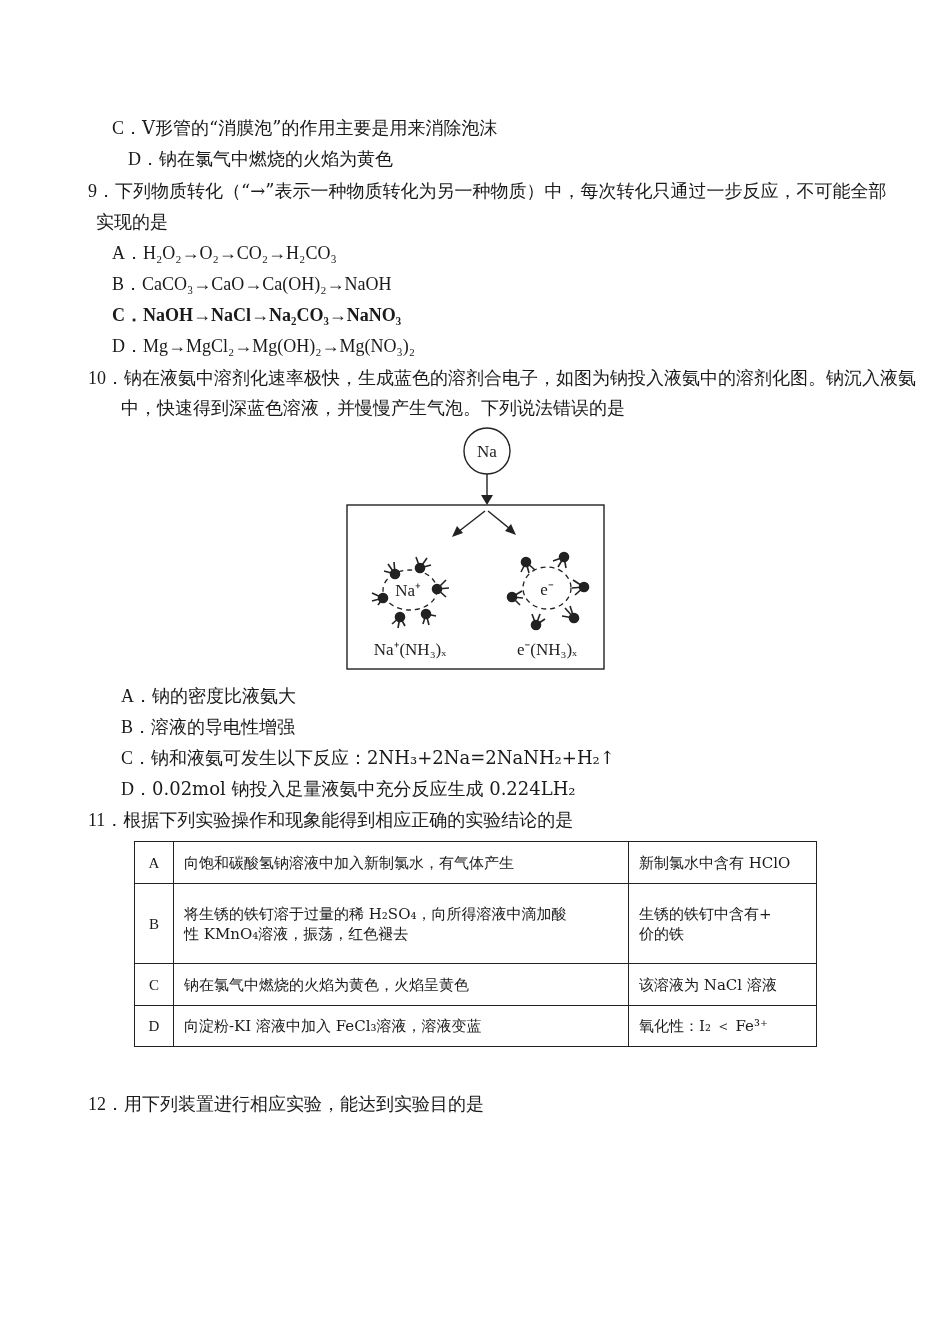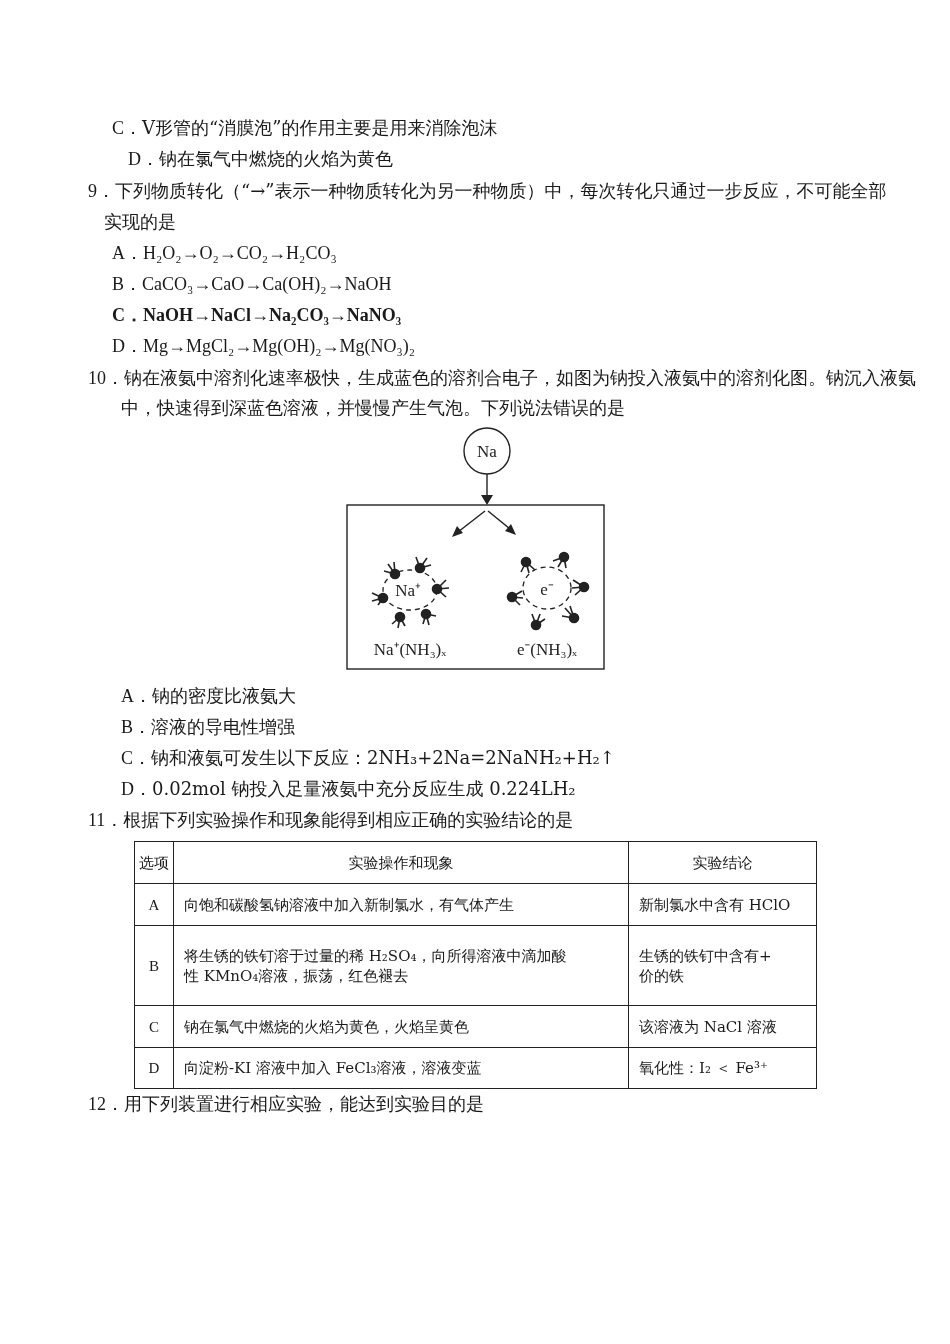--- a/index.html
+++ b/index.html
@@ -65,21 +65,21 @@
 <div class="line" style="left:112px; top:118px;">
   <span class="opt-label">C．</span><span>V形管的“消膜泡”的作用主要是用来消除泡沫</span>
 </div>
 <div class="line" style="left:112px; top:149px;margin-left:16px;">
   <span class="opt-label">D．</span><span>钠在氯气中燃烧的火焰为黄色</span>
 </div>
 
 <div class="line" style="left:88px; top:181px;">
   <span class="latin">9．</span><span>下列物质转化（“→”表示一种物质转化为另一种物质）中，每次转化只通过一步反应，不可能全部</span>
 </div>
-<div class="line" style="left:104px; top:212px;">
+<div class="line" style="left:96px; top:212px;">
   <span>实现的是</span>
 </div>
 <div class="line latin" style="left:112px; top:243px;">
   <span class="opt-label">A．</span><span>H₂O₂→O₂→CO₂→H₂CO₃</span>
 </div>
 <div class="line latin" style="left:112px; top:274px;">
   <span class="opt-label">B．</span><span>CaCO₃→CaO→Ca(OH)₂→NaOH</span>
 </div>
 <div class="line latin" style="left:112px; top:305px;font-weight:bold;">
   <span class="opt-label">C．</span><span>NaOH→NaCl→Na₂CO₃→NaNO₃</span>
@@ -191,25 +191,20 @@
 <div class="line" style="left:121px; top:779px;">
   <span class="opt-label">D．</span><span>0.02mol 钠投入足量液氨中充分反应生成 0.224LH₂</span>
 </div>
 
 <div class="line" style="left:88px; top:810px;">
   <span class="latin">11．</span><span>根据下列实验操作和现象能得到相应正确的实验结论的是</span>
 </div>
 
 <table class="exp">
   <tbody>
-      <tr class="h">
-    <th class="c1">选项</th>
-    <th>实验操作和现象</th>
-    <th class="c3">实验结论</th>
-  </tr>
   <tr class="r1">
     <td class="c1 latin">A</td>
     <td>向饱和碳酸氢钠溶液中加入新制氯水，有气体产生</td>
     <td class="c3">新制氯水中含有 HClO</td>
   </tr>
   <tr class="r2">
     <td class="c1 latin">B</td>
     <td>
       <div>将生锈的铁钉溶于过量的稀 H₂SO₄，向所得溶液中滴加酸</div>
       <div>性 KMnO₄溶液，振荡，红色褪去</div>

